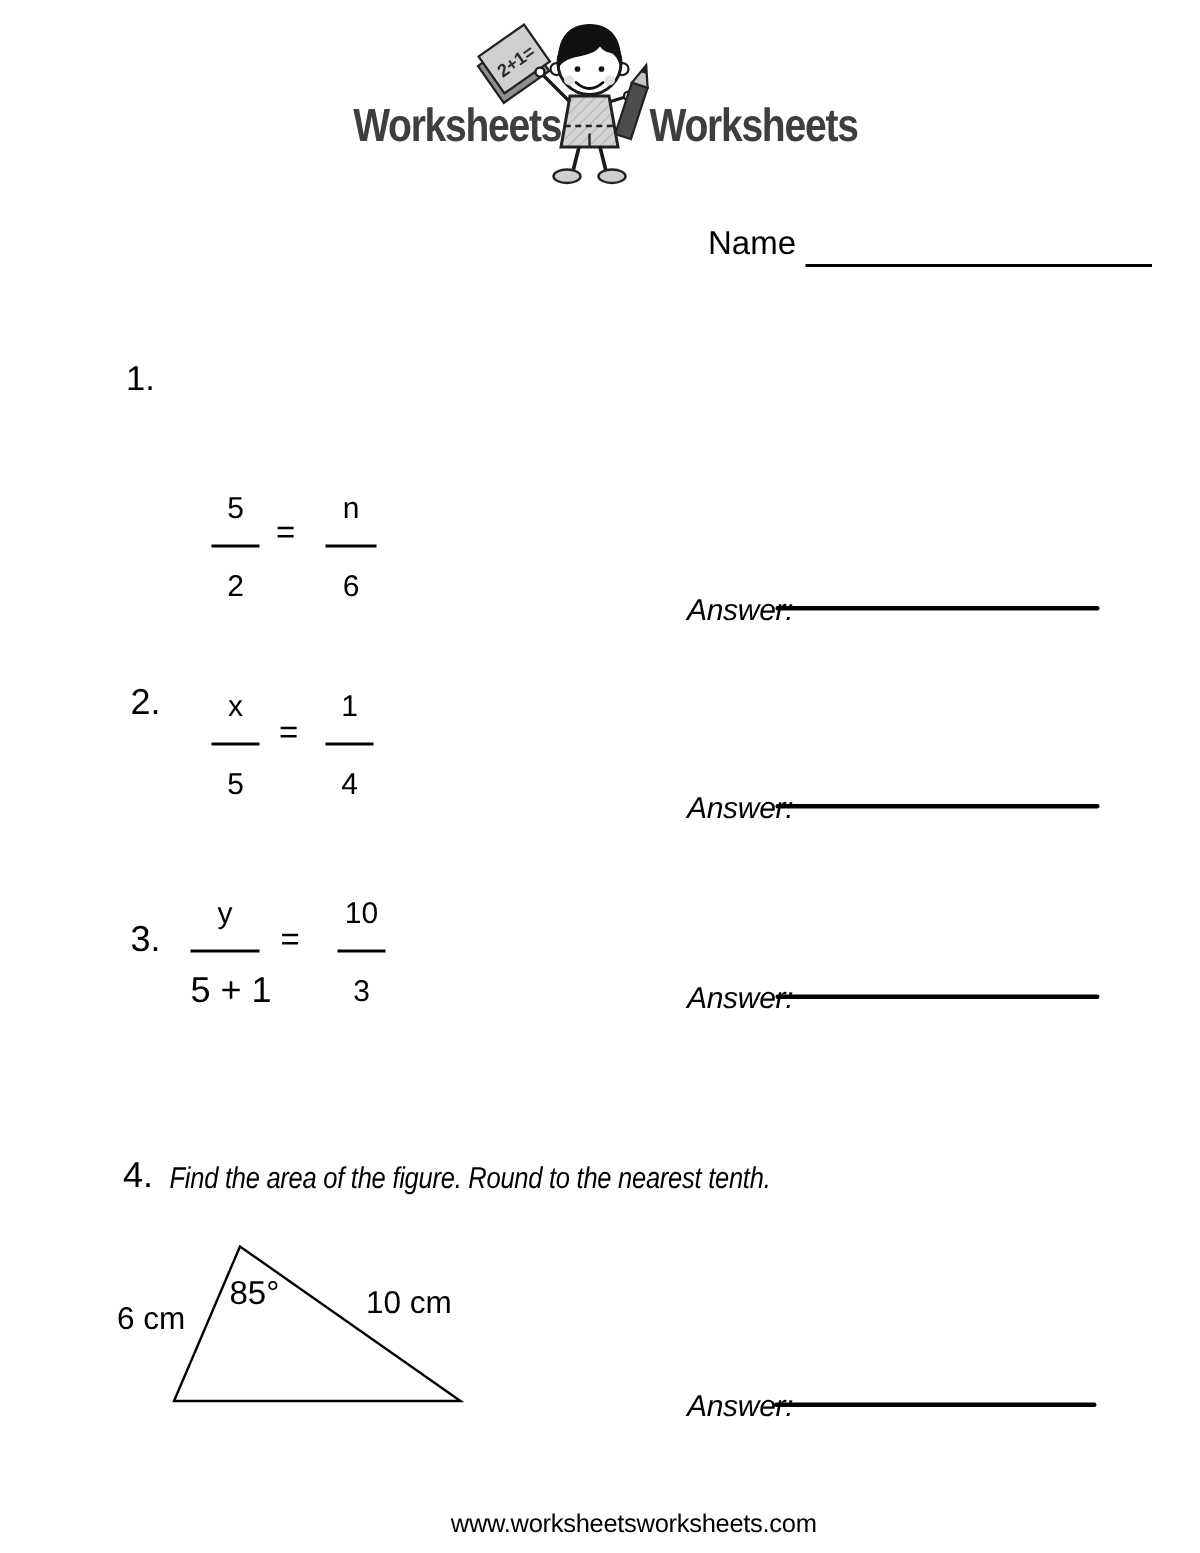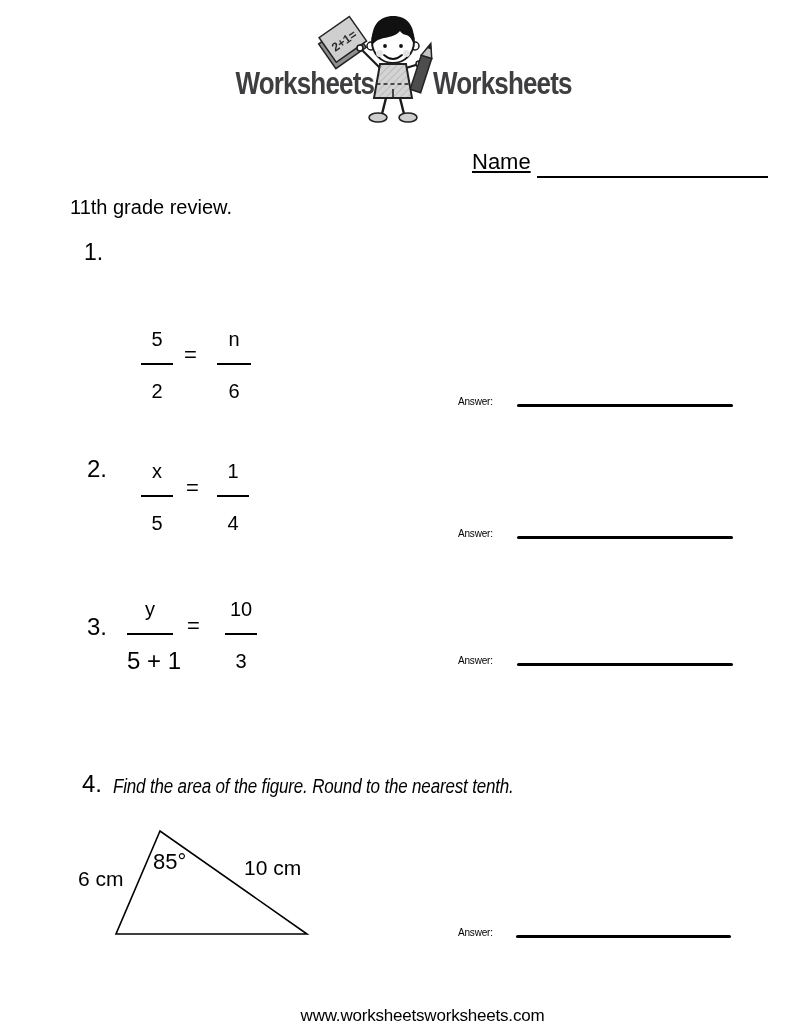--- a/index.html
+++ b/index.html
@@ -13,38 +13,38 @@
   .logo-text {
     position:absolute; top:66px; font-size:31px; font-weight:700;
     color:#3e3e40; letter-spacing:-1px; white-space:nowrap;
     display:inline-block; transform:scaleX(0.84);
   }
   .logo-text.left  { right:426px; transform-origin:100% 50%; }
   .logo-text.right { left:433px;  transform-origin:0 50%; }
 
   
   .title { left:70px; top:150px; font-size:27px; letter-spacing:-0.5px; white-space:nowrap; }
-  .name-label { left:472px; top:149px; font-size:22px;text-decoration:underline; }
+  .name-label { left:472px; top:149px; font-size:22px; }
   .name-line { left:537px; top:176px; width:231px; height:2px; background:#000; }
   .subtitle { left:70px; top:196px; font-size:20px; }
 
   
   .qnum { font-size:23px; }
   .prompt { font-size:20px; line-height:28px; letter-spacing:-0.2px; white-space:nowrap;
             display:inline-block; transform:scaleX(0.85); transform-origin:0 0; }
 
   
   .frac { position:absolute; text-align:center; font-size:20px; }
   .frac .num { line-height:22px; margin-bottom:13px; white-space:nowrap; }
   .frac .bar { height:2px; background:#000; width:100%; }
   .frac .den { line-height:22px; margin-top:15px; white-space:nowrap; }
   .equals { position:absolute; font-size:22px; }
 
   
-  .answer-label { font-size:10px; letter-spacing:-0.2px; }
+  .answer-label { font-size:20px; letter-spacing:-0.2px;font-style:italic; }
   .answer-line { height:3px; background:#000; border-radius:2px; }
 
   .footer { left:0; right:0; top:1006px; text-align:center; font-size:17px; letter-spacing:-0.2px;padding-left:45px; }
 </style>
 </head>
 <body>
 
 <div class="page">
 
   <div>
@@ -95,21 +95,20 @@
       <path d="M70 94 L66 110 M84 94 L88 110" stroke="#1a1a1a" stroke-width="2.4" fill="none"></path>
       <ellipse cx="62" cy="113.5" rx="9" ry="4.5" fill="#cfcfcf" stroke="#222" stroke-width="1.6"></ellipse>
       <ellipse cx="92" cy="113.5" rx="9" ry="4.5" fill="#cfcfcf" stroke="#222" stroke-width="1.6"></ellipse>
     </svg>
 
     <span class="logo-text right">Worksheets</span>
   </div>
 
   <div class="abs name-label">Name</div>
   <div class="abs name-line"></div>
-  <div class="abs subtitle">11th grade review.</div>
 
   <div>
     <div class="abs qnum" style="left:84px; top:239px;">1.</div>
     <div class="abs" style="left:128px; top:241px;">
     </div>
 
     <div class="frac" style="left:141px; top:328px; width:32px;">
       <div class="num">5</div>
       <div class="bar"></div>
       <div class="den">2</div>

